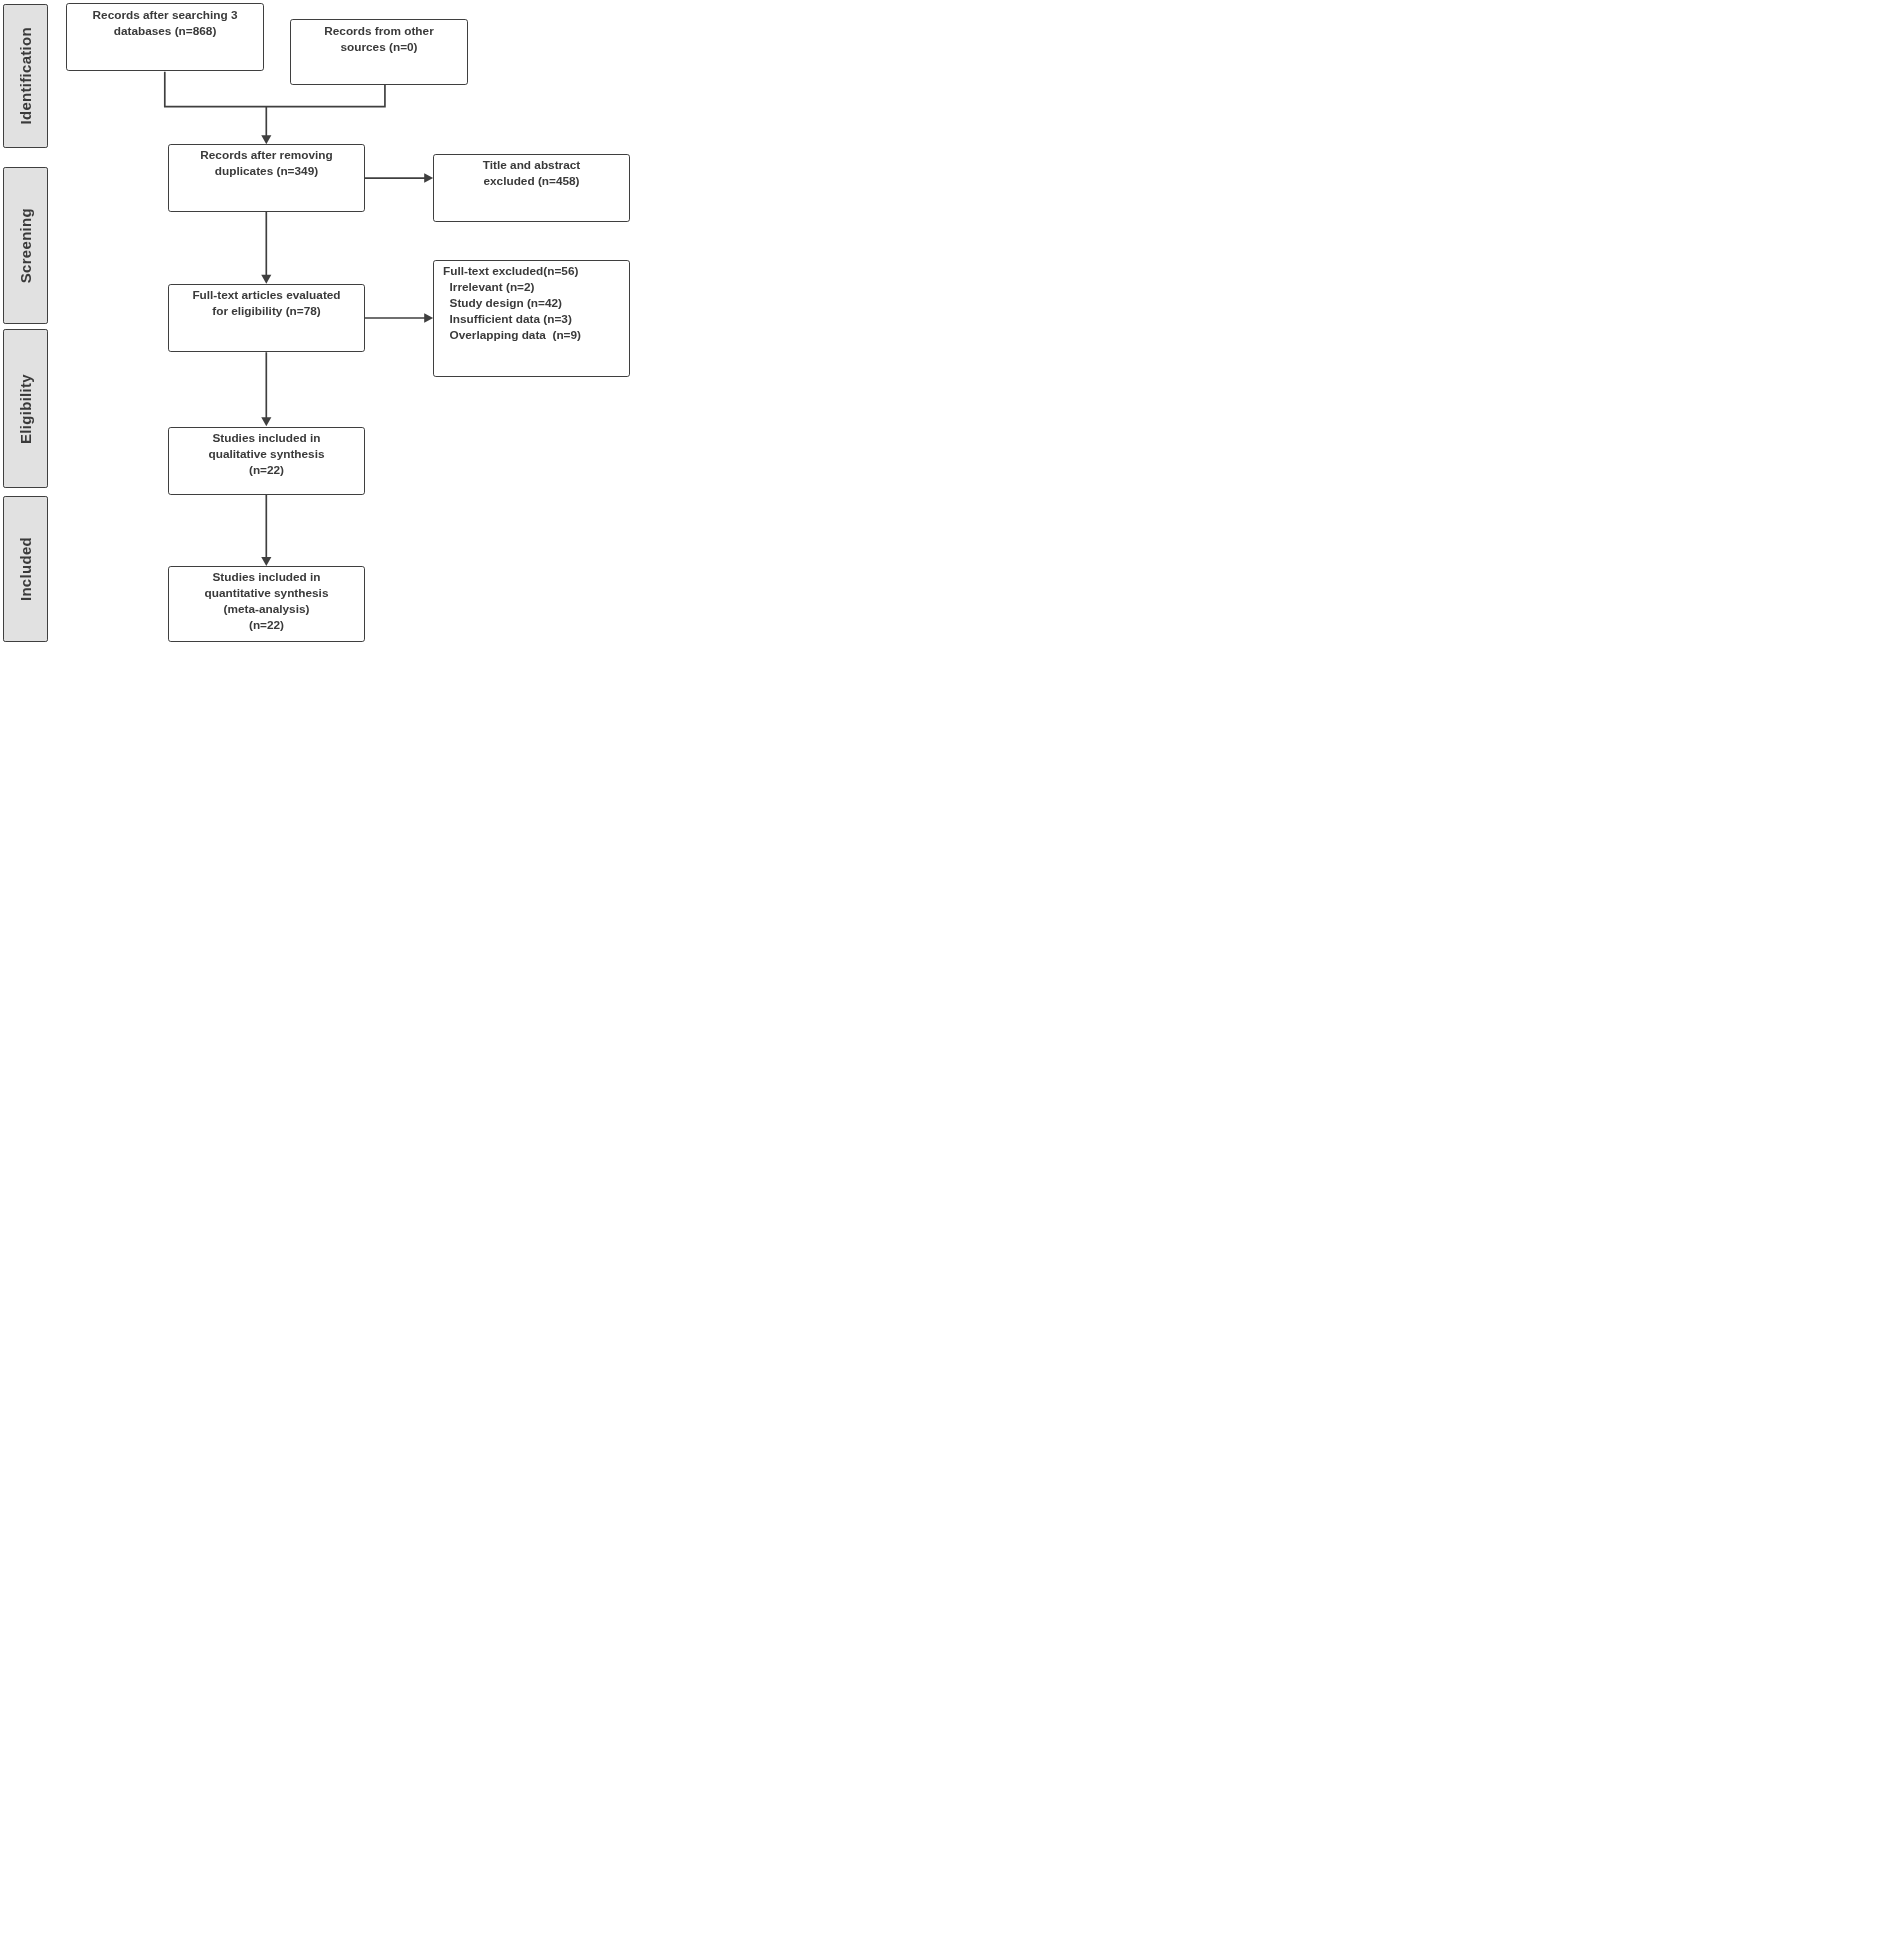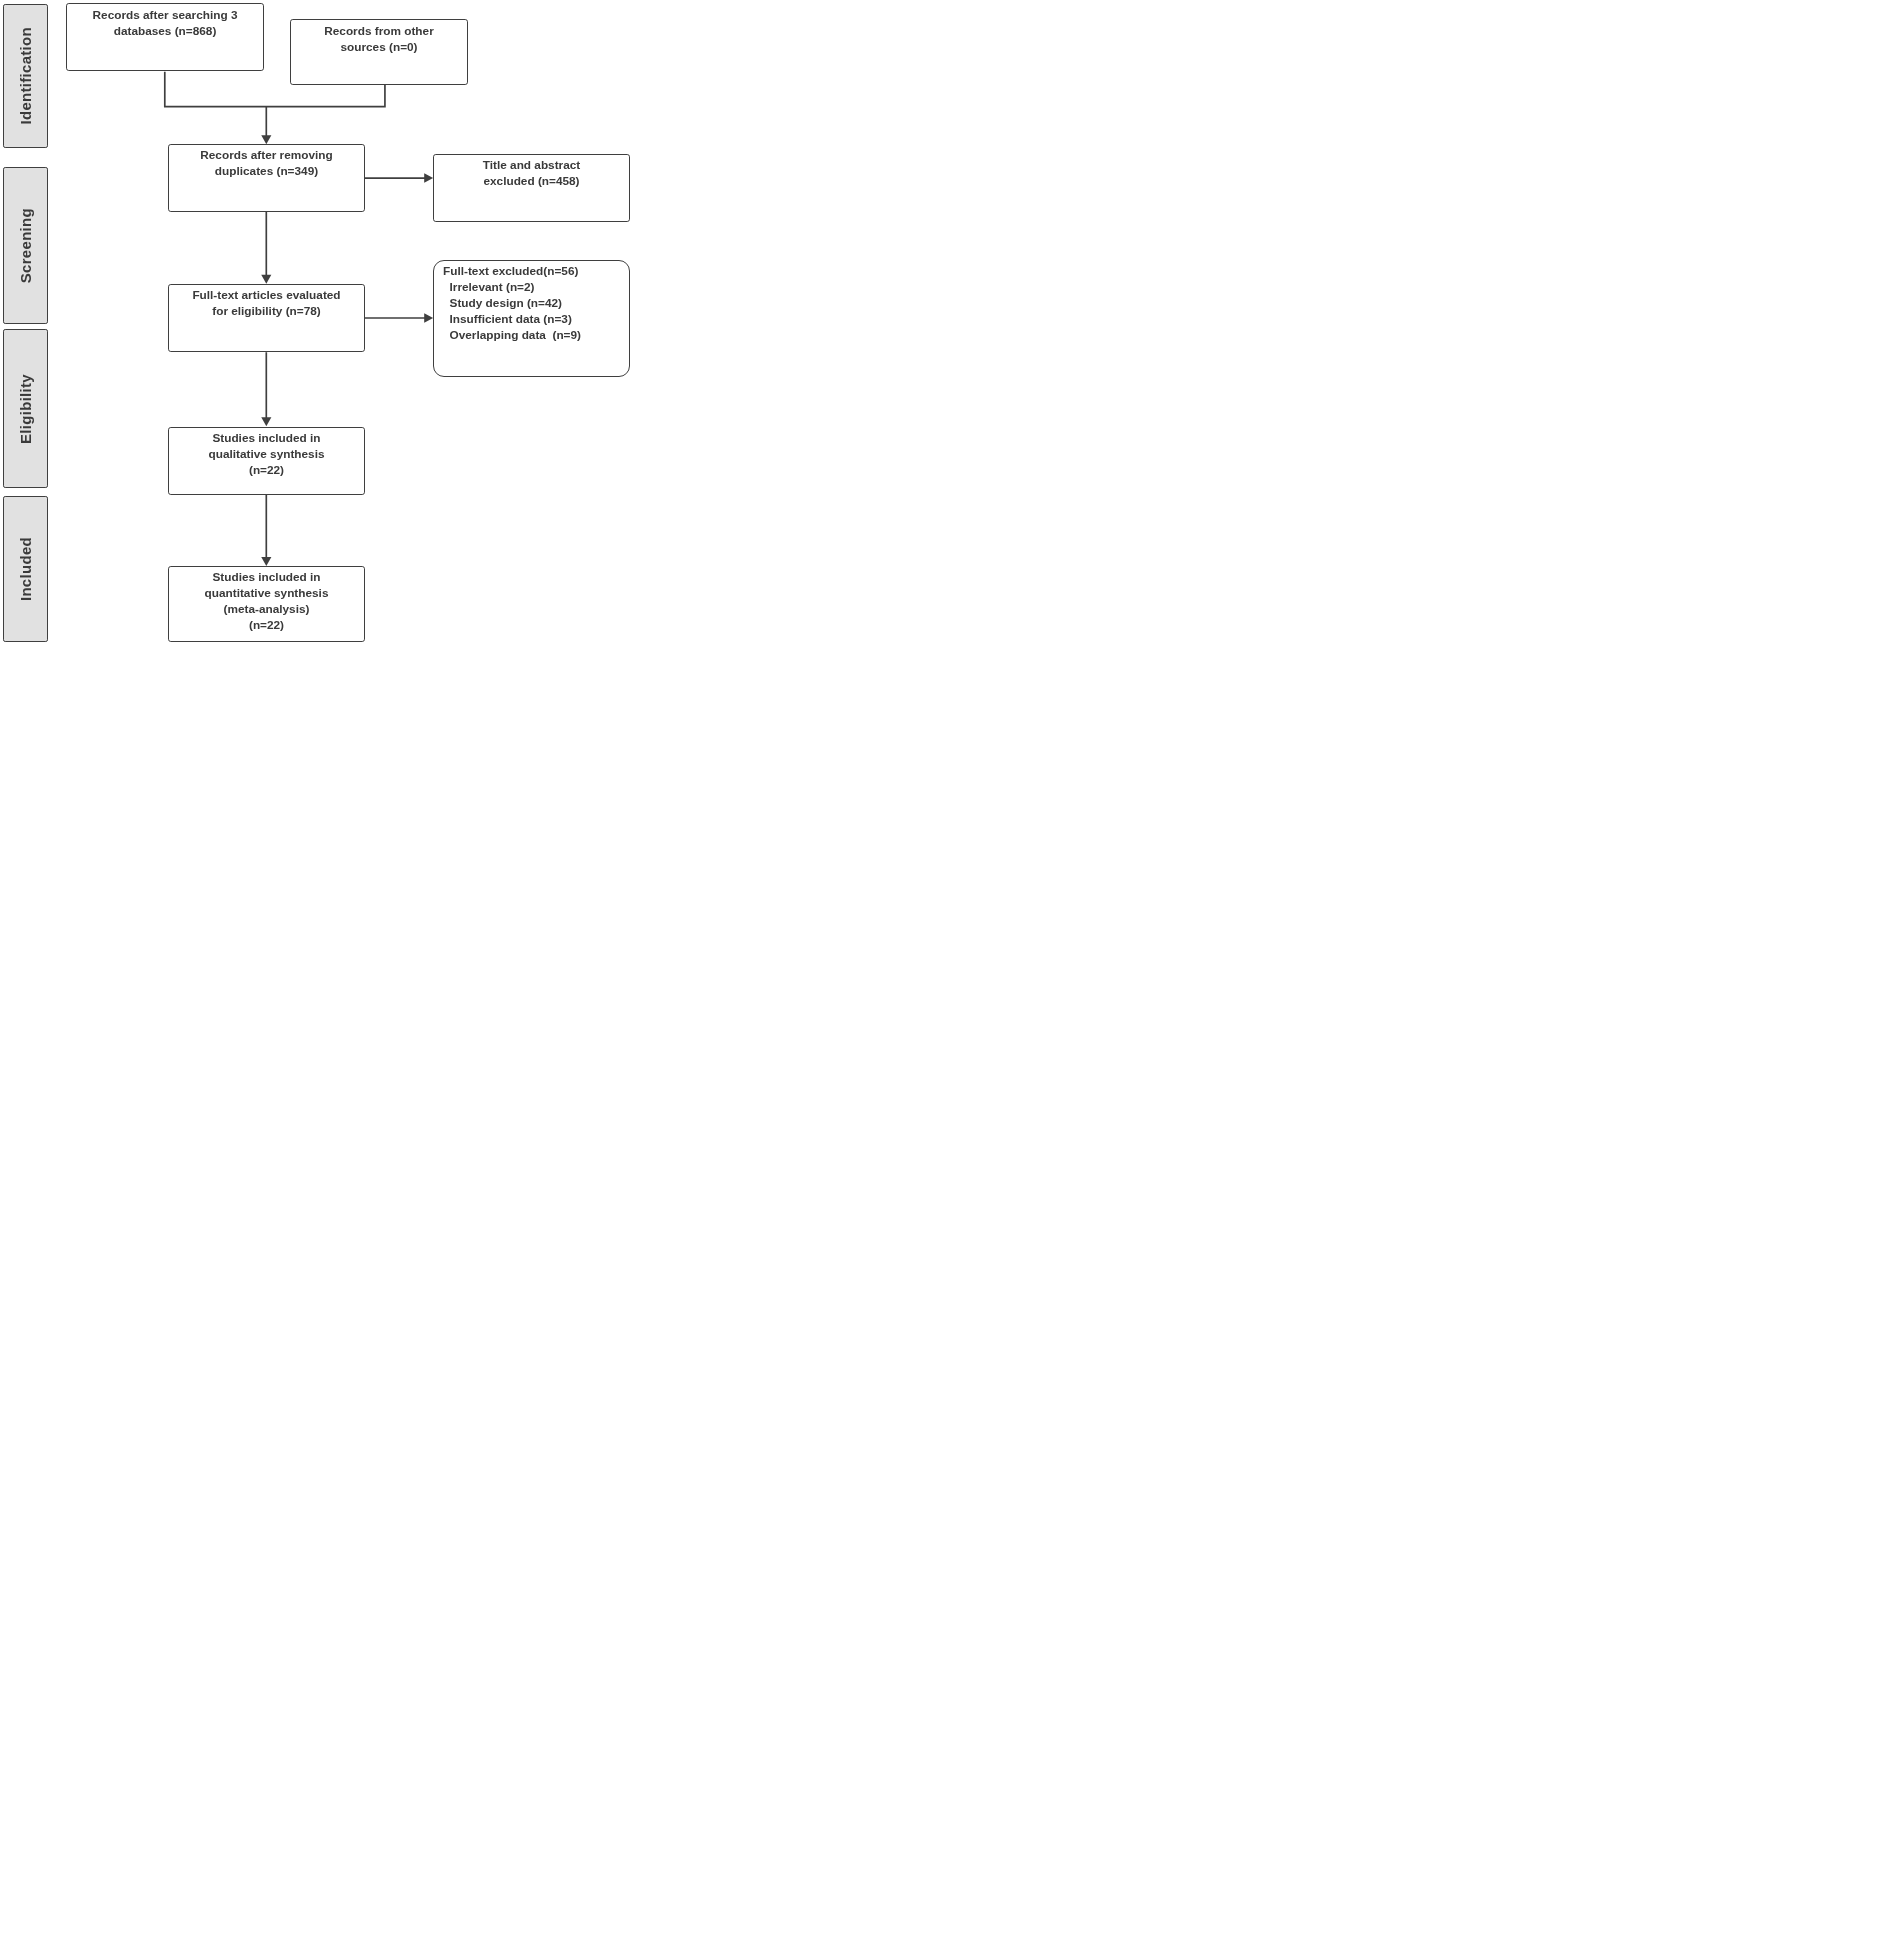--- a/index.html
+++ b/index.html
@@ -116,21 +116,21 @@
   <div class="node" style="left:433px;top:144px;width:197px;height:68px;margin-top:10px;">
     <span class="node-text">Title and abstract
 excluded (n=458)</span>
   </div>
 
   <div class="node" style="left:168px;top:284px;width:197px;height:68px;">
     <span class="node-text">Full-text articles evaluated
 for eligibility (n=78)</span>
   </div>
 
-  <div class="node align-left" style="left:433px;top:260px;width:197px;height:117px;border-radius:11px;">
+  <div class="node align-left" style="left:433px;top:260px;width:197px;height:117px;">
     <span class="node-text">Full-text excluded(n=56)
   Irrelevant (n=2)
   Study design (n=42)
   Insufficient data (n=3)
   Overlapping data  (n=9)</span>
   </div>
 
   <div class="node" style="left:168px;top:427px;width:197px;height:68px;">
     <span class="node-text">Studies included in
 qualitative synthesis

